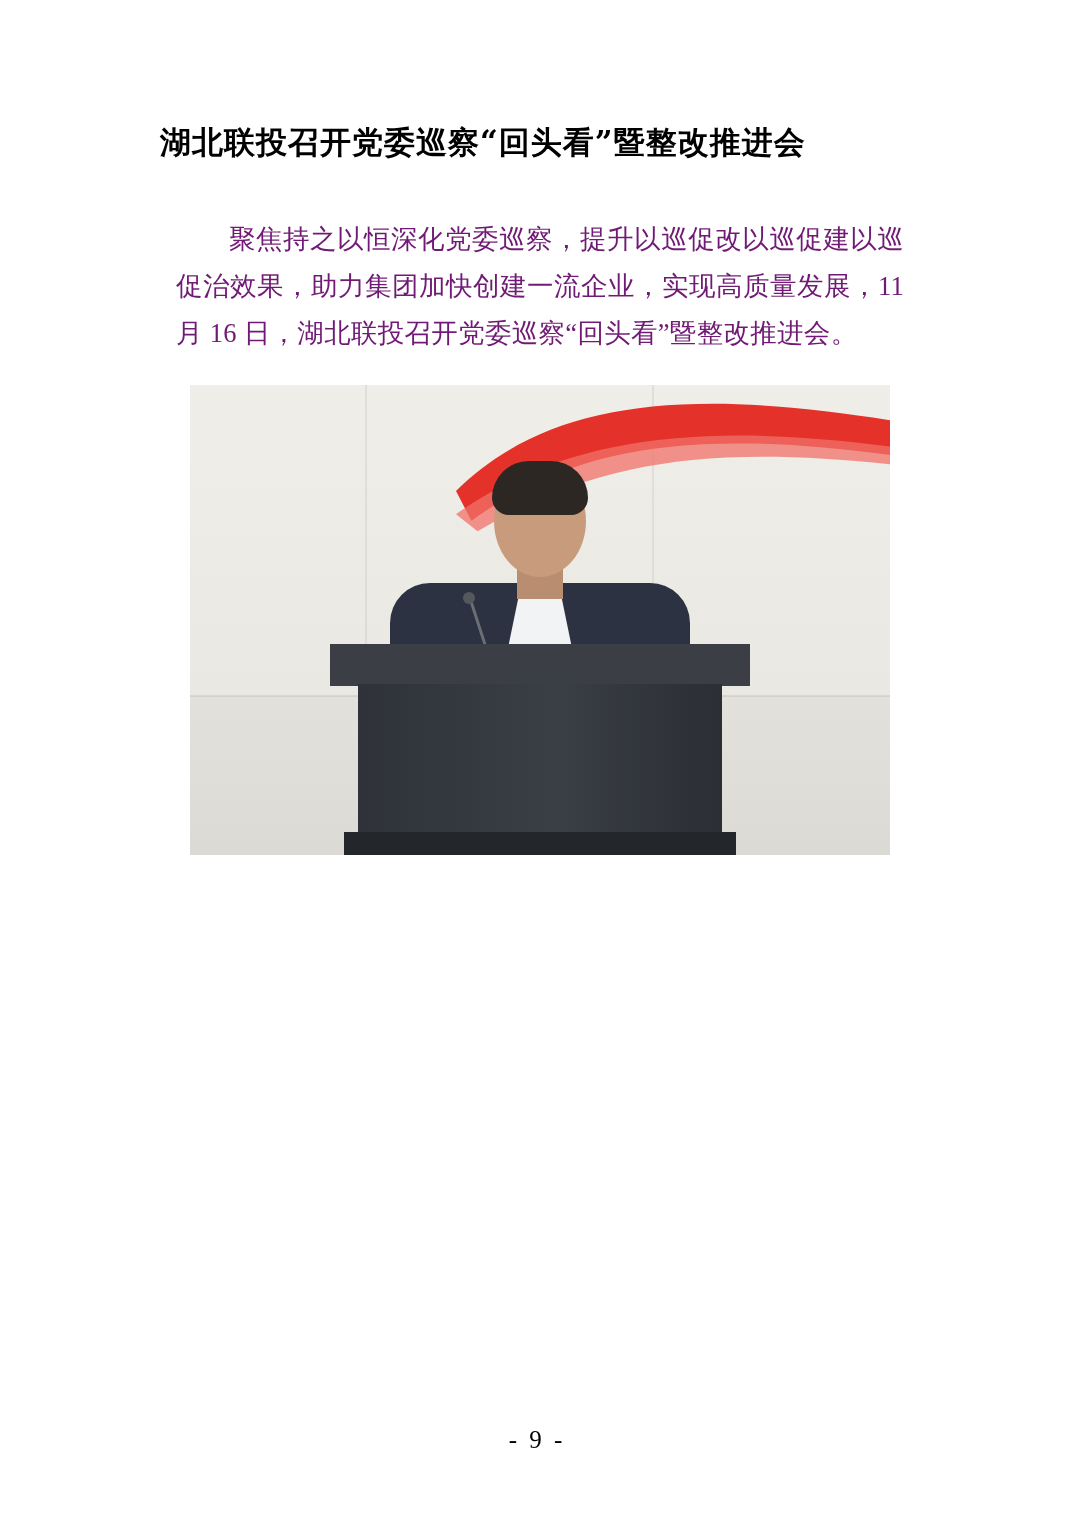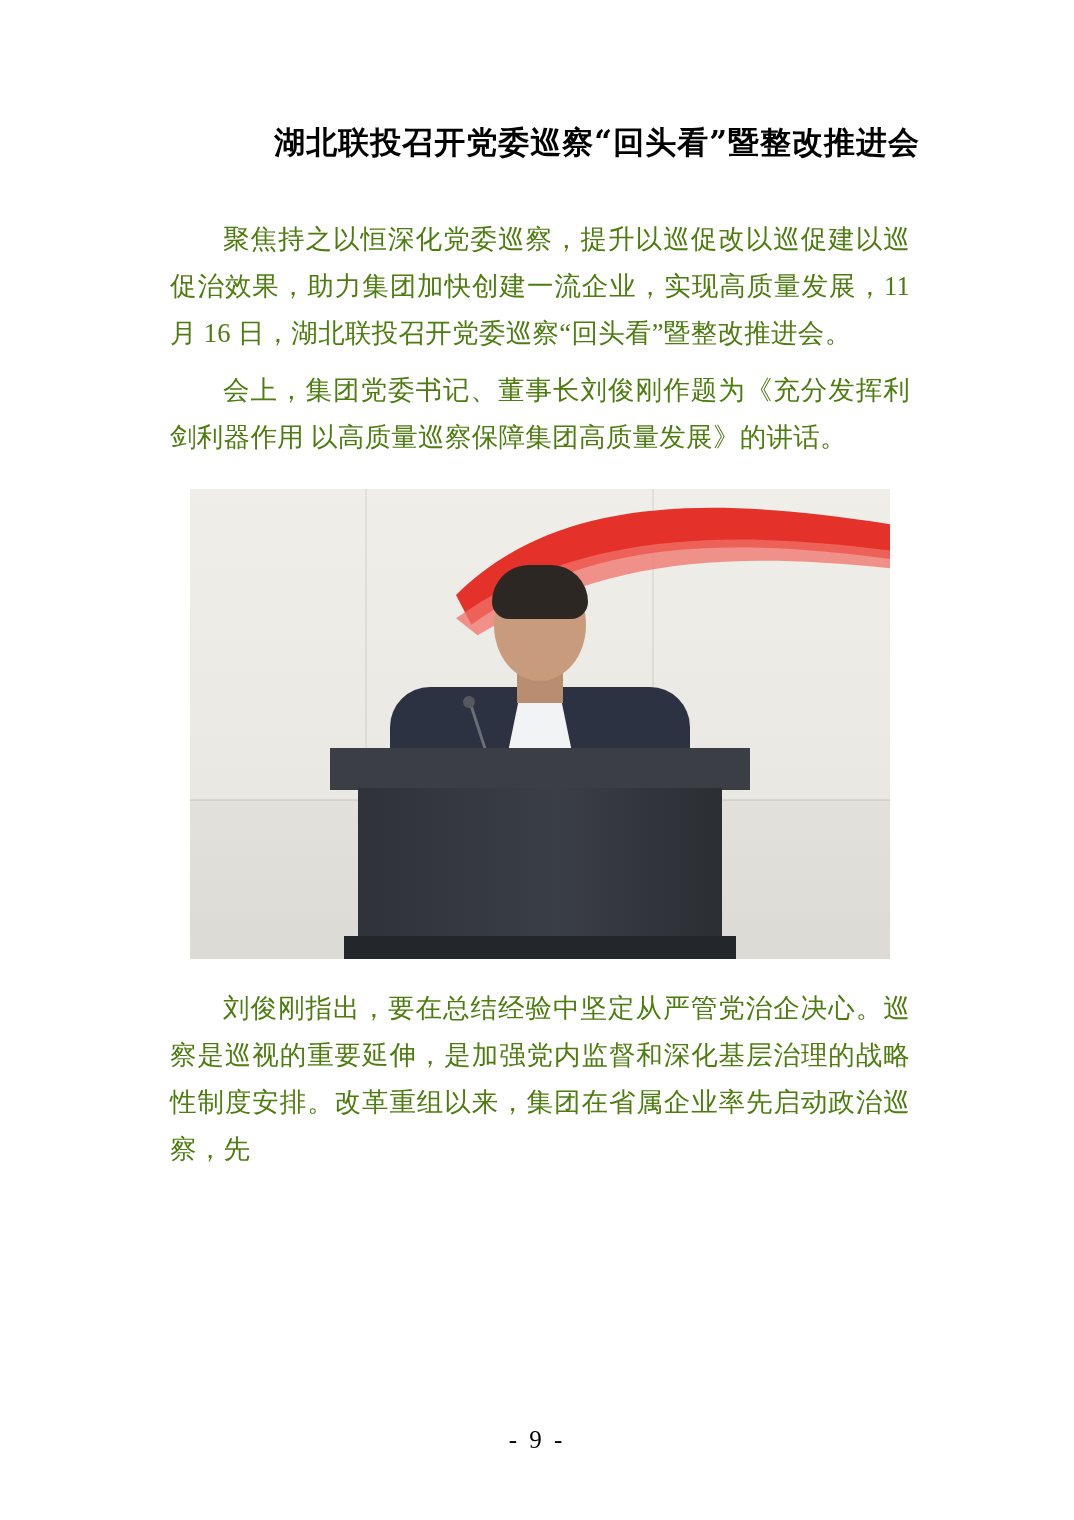--- a/index.html
+++ b/index.html
@@ -23,33 +23,33 @@
     position: absolute;
     left: 160px;
     top: 0;
     width: 760px;
   }
   .doc-title {
     font-family: "DejaVu Serif", "Liberation Serif", serif;
     font-weight: bold;
     font-size: 31px;
     line-height: 1.3;
-    text-align: right;
+    text-align: left;
     letter-spacing: 1px;
     margin: 0;
     padding-top: 122px;
     color: #000;
   }
   .body-text {
     font-size: 26.5px;
     line-height: 47px;
     text-align: justify;
     text-justify: inter-ideograph;
-    color: #4d7c0f;
-    margin: 10px;
+    color: #701a75;
+    margin: 16px;
     text-indent: 2em;
     letter-spacing: 0.3px;
   }
   .para-first {
     margin-top: 54px;
   }
   .figure {
     margin: 28px 0 0 0;
     display: flex;
     justify-content: center;
@@ -242,21 +242,20 @@
 <body>
 
 <div class="page">
   <div class="content">
 
     <h1 class="doc-title">湖北联投召开党委巡察“回头看”暨整改推进会</h1>
 
     <p class="body-text para-first">聚焦持之以恒深化党委巡察，提升以巡促改以巡促建以巡促治效果，助力集团加快创建一流企业，实现高质量发展，11 月 16 日，湖北联投召开党委巡察“回头看”暨整改推进会。</p>
 
 
-    <p class="body-text">会上，集团党委书记、董事长刘俊刚作题为《充分发挥利剑利器作用 以高质量巡察保障集团高质量发展》的讲话。</p>
 
     <div class="figure">
       <div class="photo">
         <div class="wall"></div>
         <div class="wall-seam s1"></div>
         <div class="wall-seam s2"></div>
         <div class="wall-lower"></div>
         <div class="wall-lower-line"></div>
 
         <svg class="ribbon" viewBox="0 0 300 150" preserveAspectRatio="none">
@@ -276,17 +275,16 @@
         </div>
 
         <div class="mic-stem"></div>
         <div class="mic-head"></div>
         <div class="podium-top"></div>
         <div class="podium-body"></div>
         <div class="podium-base"></div>
       </div>
     </div>
 
-    <p class="body-text" style="margin-top:26px;">刘俊刚指出，要在总结经验中坚定从严管党治企决心。巡察是巡视的重要延伸，是加强党内监督和深化基层治理的战略性制度安排。改革重组以来，集团在省属企业率先启动政治巡察，先</p>
   </div>
 
   <div class="page-number">- 9 -</div>
 </div>
 
 </body></html>

